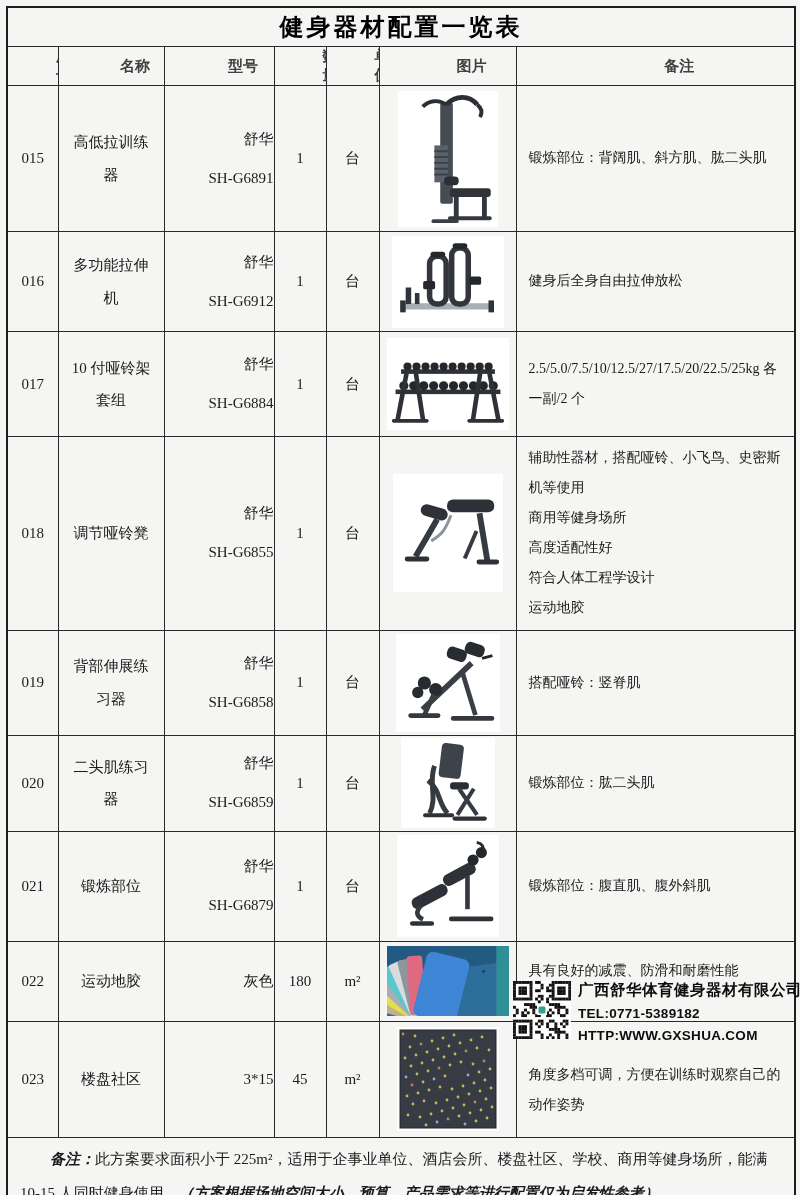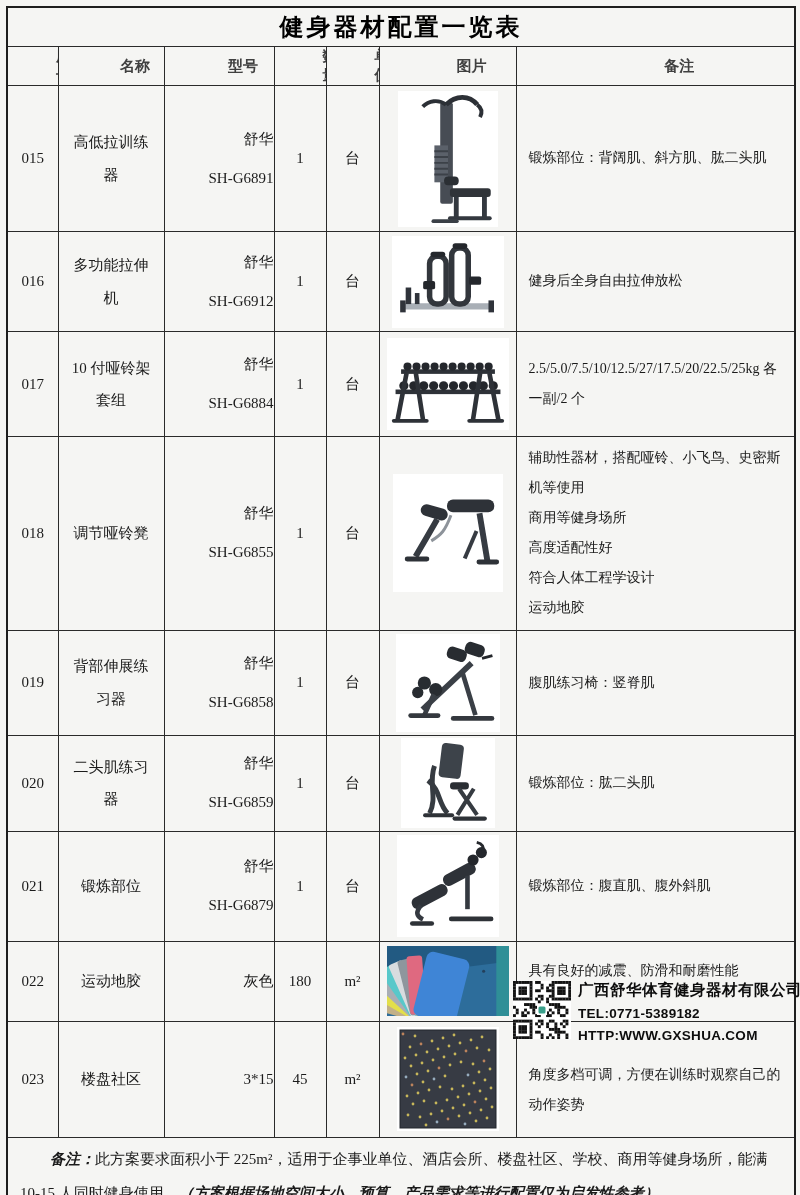--- a/index.html
+++ b/index.html
@@ -206,21 +206,21 @@
                 <rect x="73" y="8" width="21" height="13" rx="5" fill="#282c31" transform="rotate(18 83 14)"></rect>
                 <path d="M91 24 l11 -3" stroke="#23262b" stroke-width="3"></path>
                 <circle cx="30" cy="50" r="7" fill="#282c31"></circle>
                 <circle cx="42" cy="57" r="7" fill="#282c31"></circle>
                 <circle cx="23" cy="60" r="6" fill="#282c31"></circle>
                 <path d="M40 62 L30 84 M70 38 L84 84" stroke="#3a3f46" stroke-width="5"></path>
                 <rect x="13" y="82" width="34" height="5" rx="2.5" fill="#34383e"></rect>
                 <rect x="58" y="85" width="46" height="5" rx="2.5" fill="#34383e"></rect>
               </svg></div></td>
           <td class="remark-cell ">
-            <div class="remark-line">腹肌练习椅：竖脊肌</div>
+            <div class="remark-line">搭配哑铃：竖脊肌</div>
           </td>
         </tr>
         <tr style="height: 96px;">
           <td class="center ">020</td>
           <td class="center name-cell">二头肌练习器</td>
           <td class="center model-cell">
             <div class="model-line">舒华</div>
             <div class="model-line">SH-G6859</div>
           </td>
           <td class="center ">1</td>

